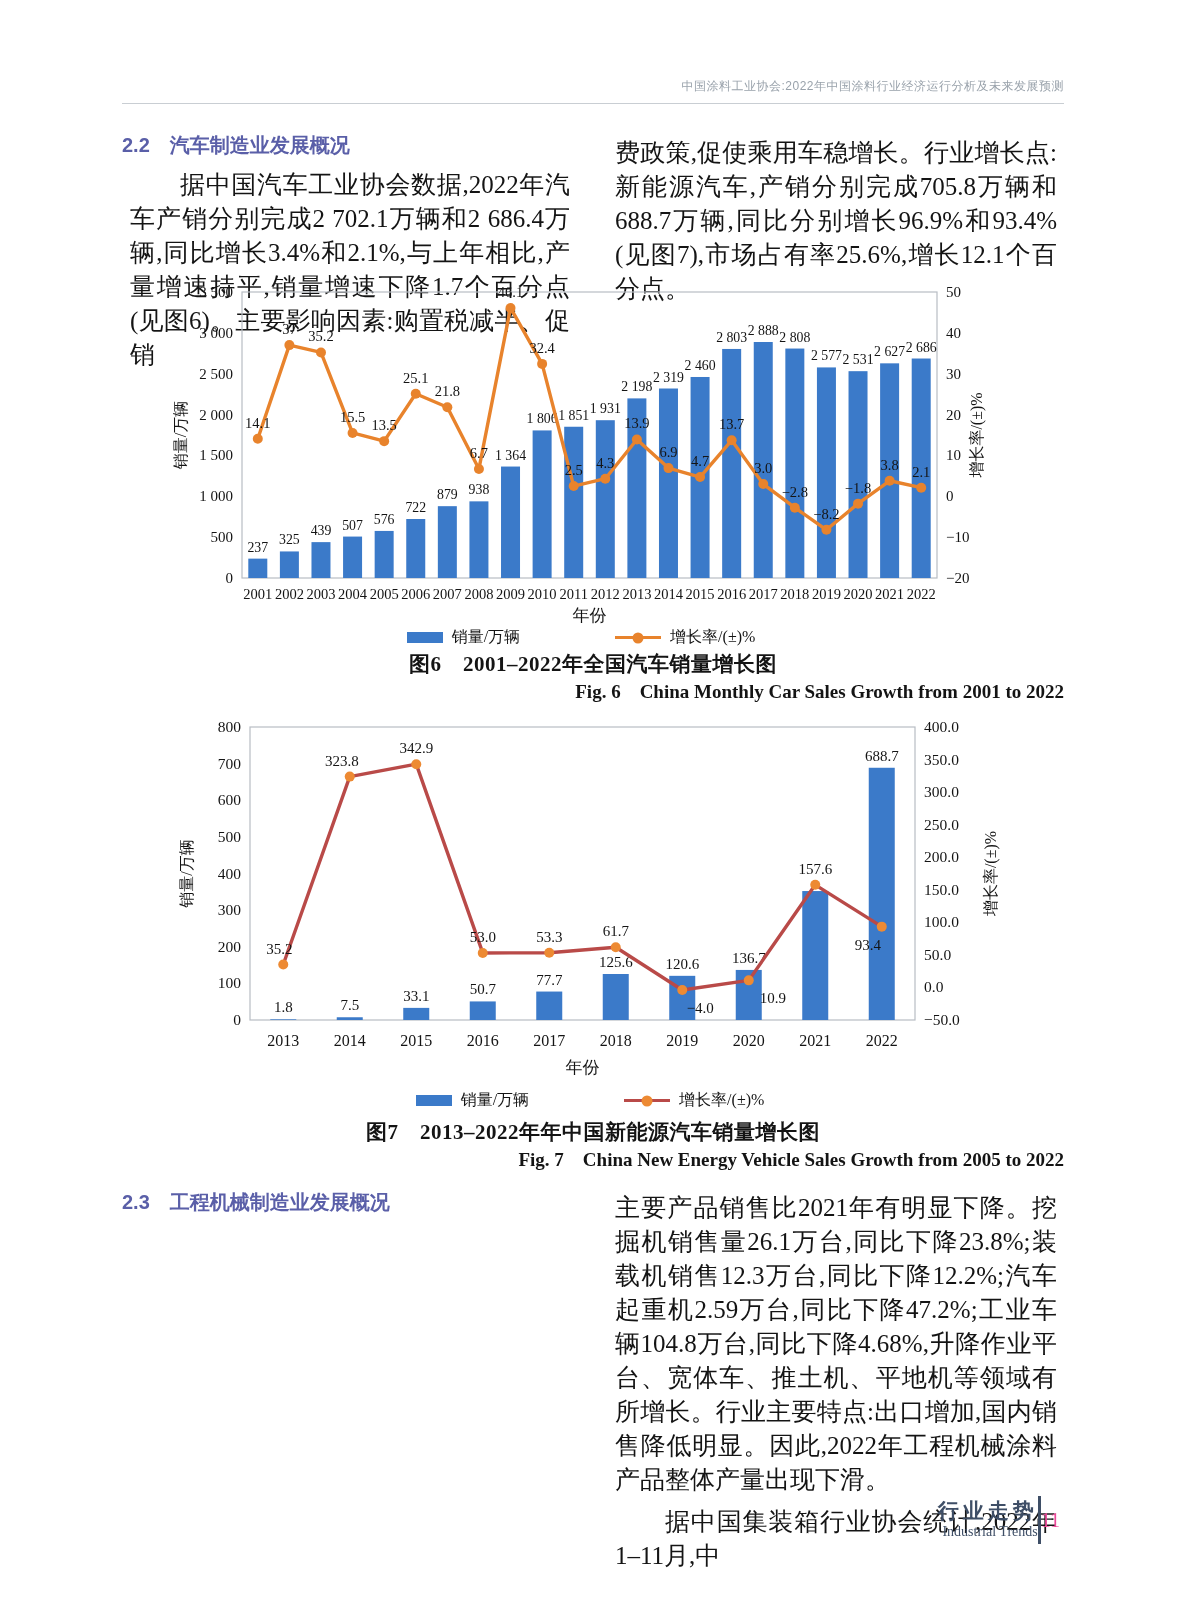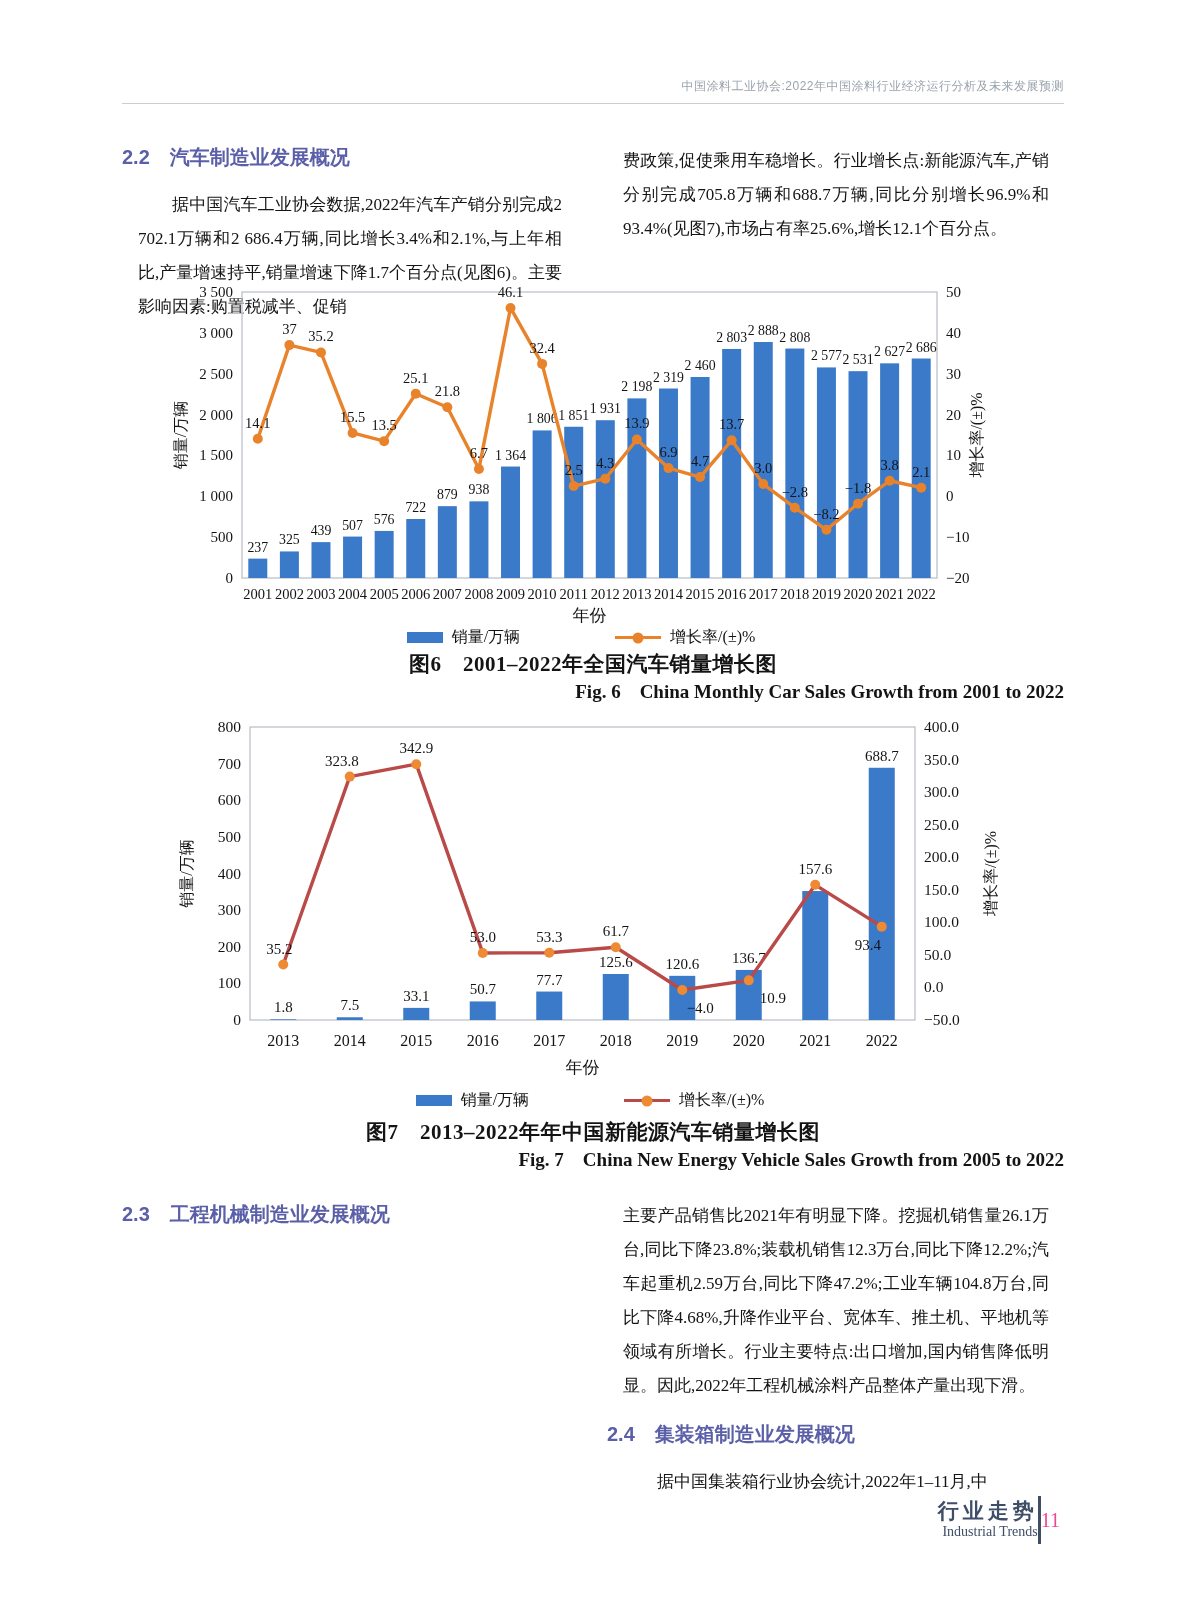--- a/index.html
+++ b/index.html
@@ -5,23 +5,23 @@
   html,body{margin:0;padding:0;background:#ffffff;}
   body{width:1187px;height:1600px;position:relative;font-family:"Liberation Serif",serif;color:#141414;overflow:hidden;}
   .abs{position:absolute;}
   
   .hdr{left:122px;top:78px;width:942px;text-align:right;font-family:"Liberation Sans",sans-serif;
        font-size:12px;color:#99a2ab;letter-spacing:0.5px;}
   .hdr-rule{left:122px;top:103px;width:942px;height:1px;background:#c9ced3;}
   
   .col-l{left:122px;width:456px;}
   .col-r{left:607px;width:458px;}
-  .para{font-size:17px;line-height:34px;text-align:justify;margin:16px;}
+  .para{font-size:25px;line-height:34px;text-align:justify;margin:8px;}
   .indent{text-indent:2em;}
-  h3.sec{font-family:"Liberation Sans",sans-serif;font-weight:bold;font-size:20px;color:#5a5fa8;margin:16px 0 4px 0;line-height:30px;}
+  h3.sec{font-family:"Liberation Sans",sans-serif;font-weight:bold;font-size:20px;color:#5a5fa8;margin:4px 0 4px 0;line-height:30px;}
   
   svg text{font-family:"Liberation Serif",serif;fill:#141414;}
   .xlabel{font-size:17px;text-align:center;}
   .legend{display:flex;justify-content:center;align-items:center;gap:95px;font-size:16px;}
   .legend .item{display:flex;align-items:center;gap:9px;}
   .swatch{display:inline-block;width:36px;height:11px;background:#3b7ac9;}
   .linemark{display:inline-block;position:relative;width:46px;height:3px;}
   .linemark.orange{background:#e8832c;}
   .linemark.red{background:#b94a48;}
   .linemark .dot{position:absolute;left:50%;top:50%;transform:translate(-50%,-50%);width:11px;height:11px;border-radius:50%;}
@@ -287,21 +287,20 @@
   </span>
 </div>
 <div class="abs cap-cn" style="left:122px;top:1118px;width:942px;">图7　2013–2022年年中国新能源汽车销量增长图</div>
 <div class="abs cap-en" style="left:122px;top:1147px;width:942px;">Fig. 7　China New Energy Vehicle Sales Growth from 2005 to 2022</div>
 
 <div class="abs col-l" style="top:1183px;">
   <h3 class="sec">2.3　工程机械制造业发展概况</h3>
 </div>
 <div class="abs col-r" style="top:1183px;">
   <p class="para">主要产品销售比2021年有明显下降。挖掘机销售量26.1万台,同比下降23.8%;装载机销售12.3万台,同比下降12.2%;汽车起重机2.59万台,同比下降47.2%;工业车辆104.8万台,同比下降4.68%,升降作业平台、宽体车、推土机、平地机等领域有所增长。行业主要特点:出口增加,国内销售降低明显。因此,2022年工程机械涂料产品整体产量出现下滑。</p>
-  <h3 class="sec">2.4　集装箱制造业发展概况</h3>
   <p class="para indent">据中国集装箱行业协会统计,2022年1–11月,中</p>
 </div>
 
 <div class="abs footer">
   <div class="f-txt">
     <div class="f-cn">行业走势</div>
     <div class="f-en">Industrial Trends</div>
   </div>
   <div class="f-bar"></div>
   <div class="f-num">11</div>

